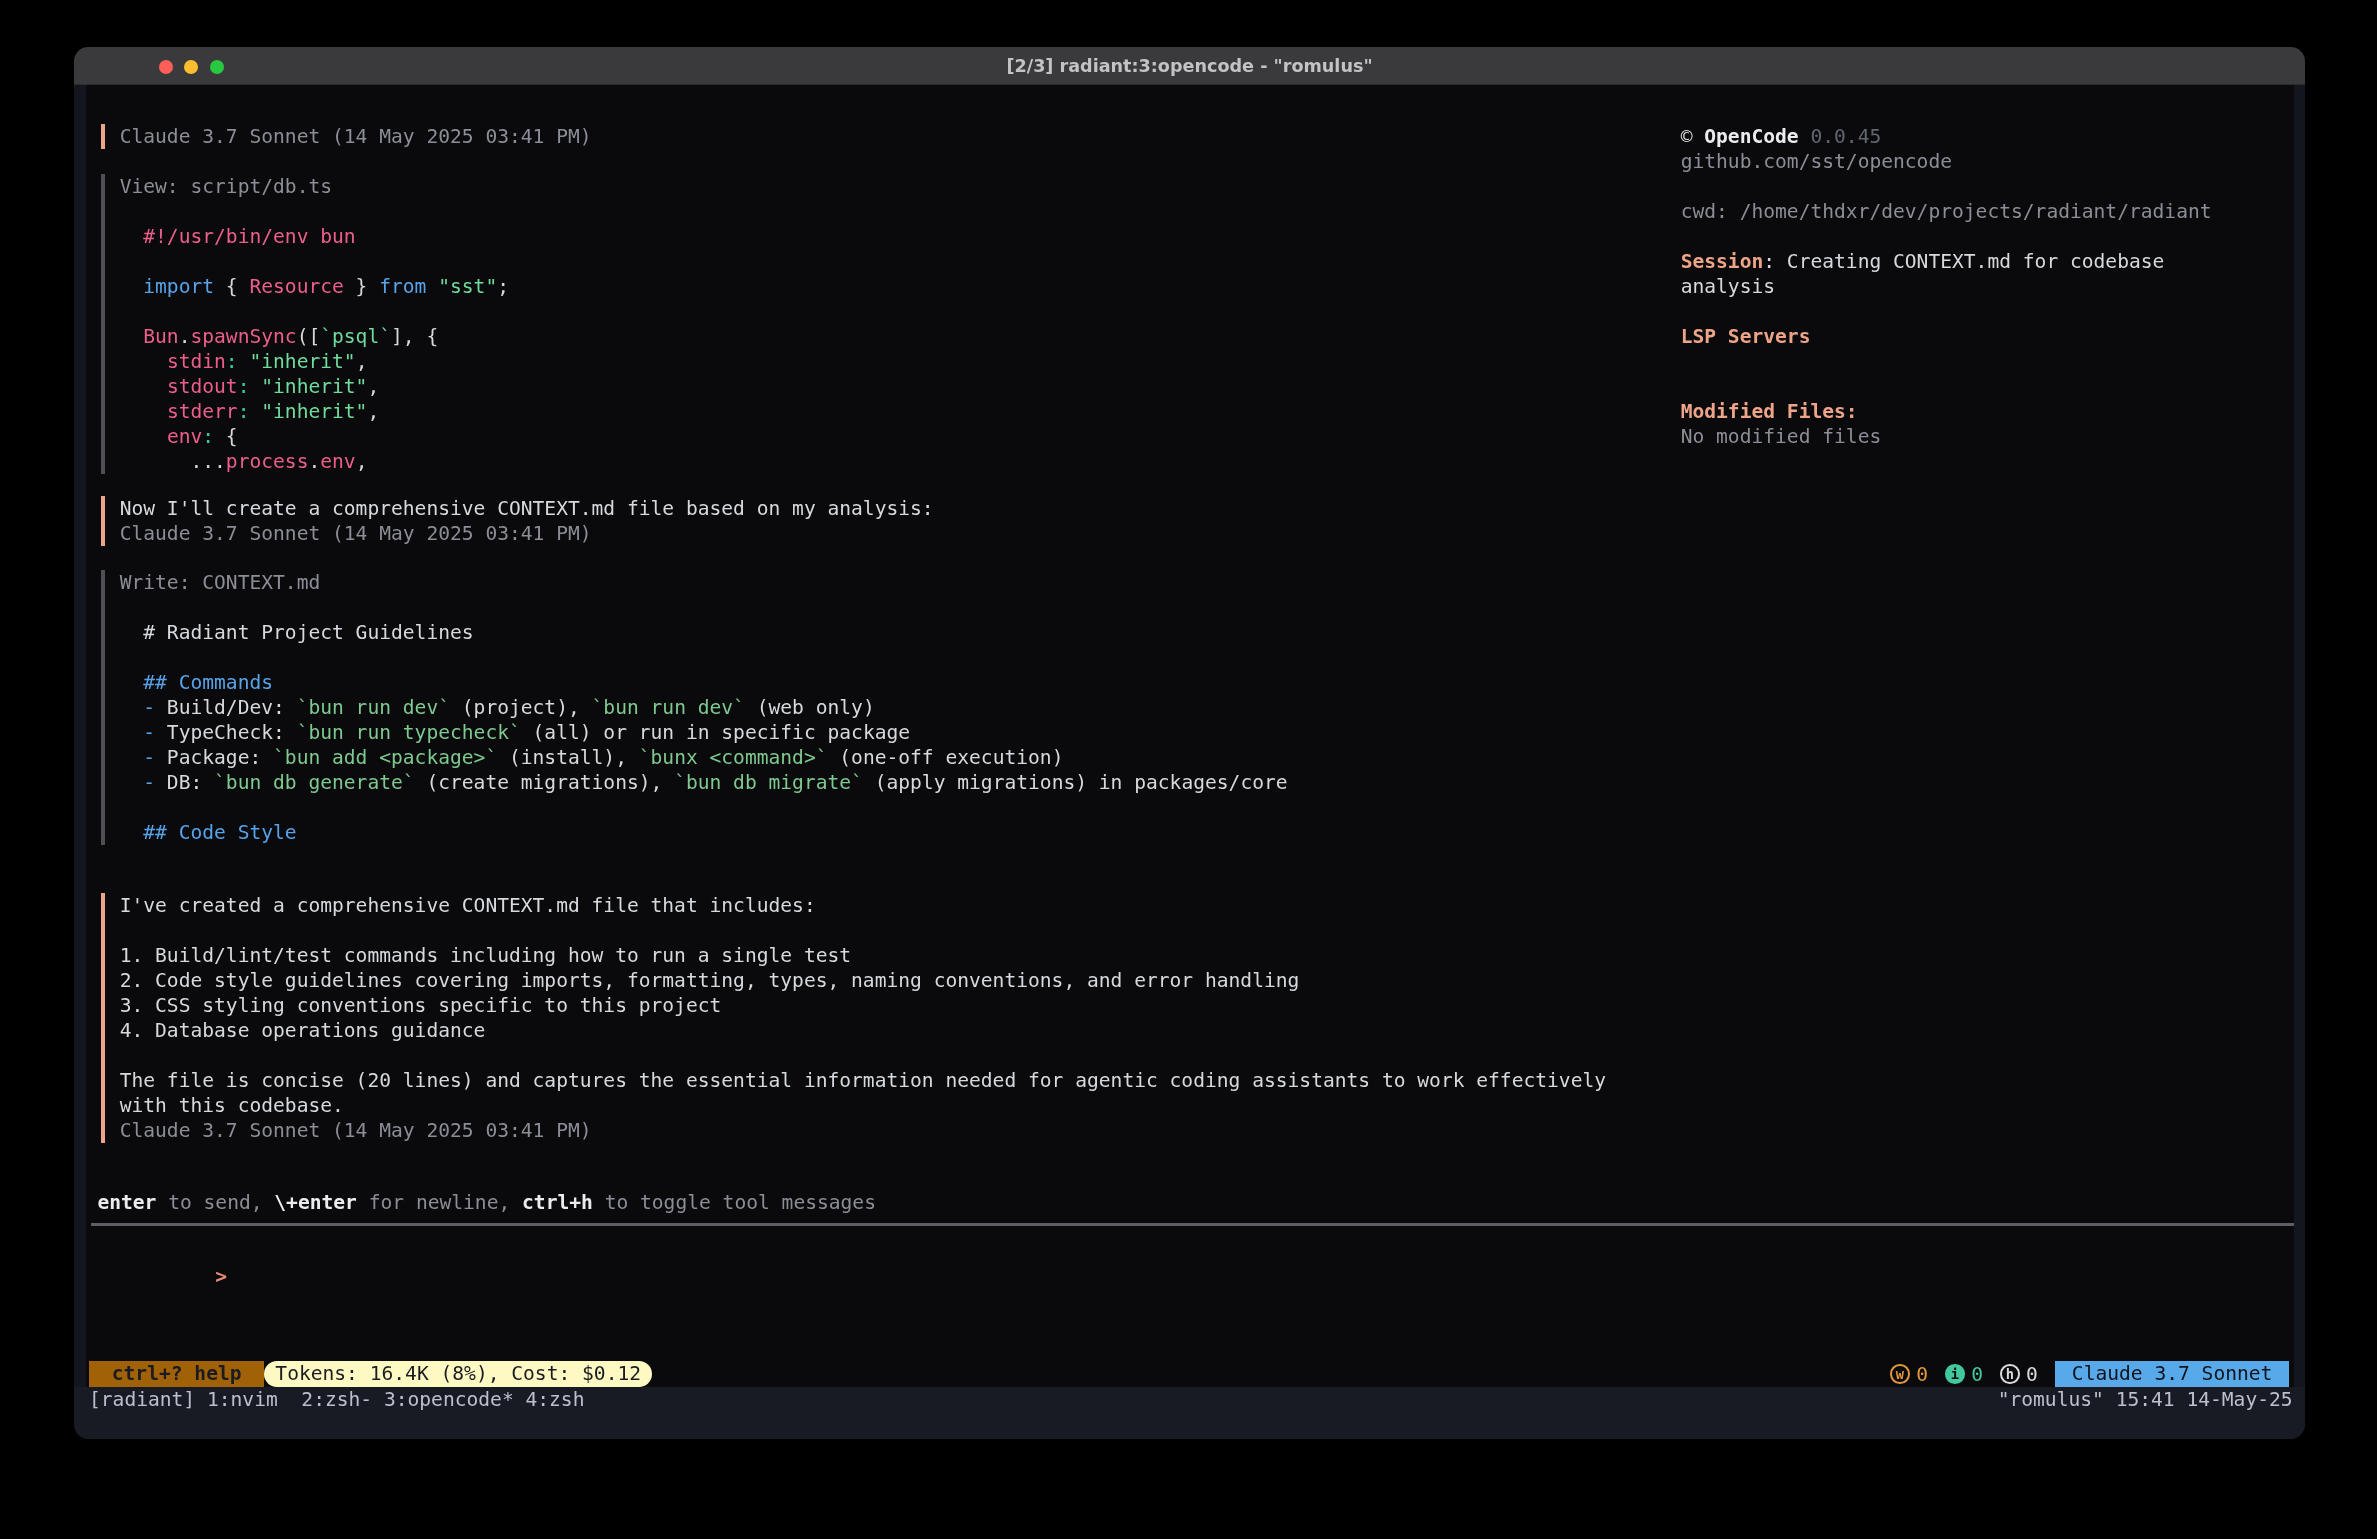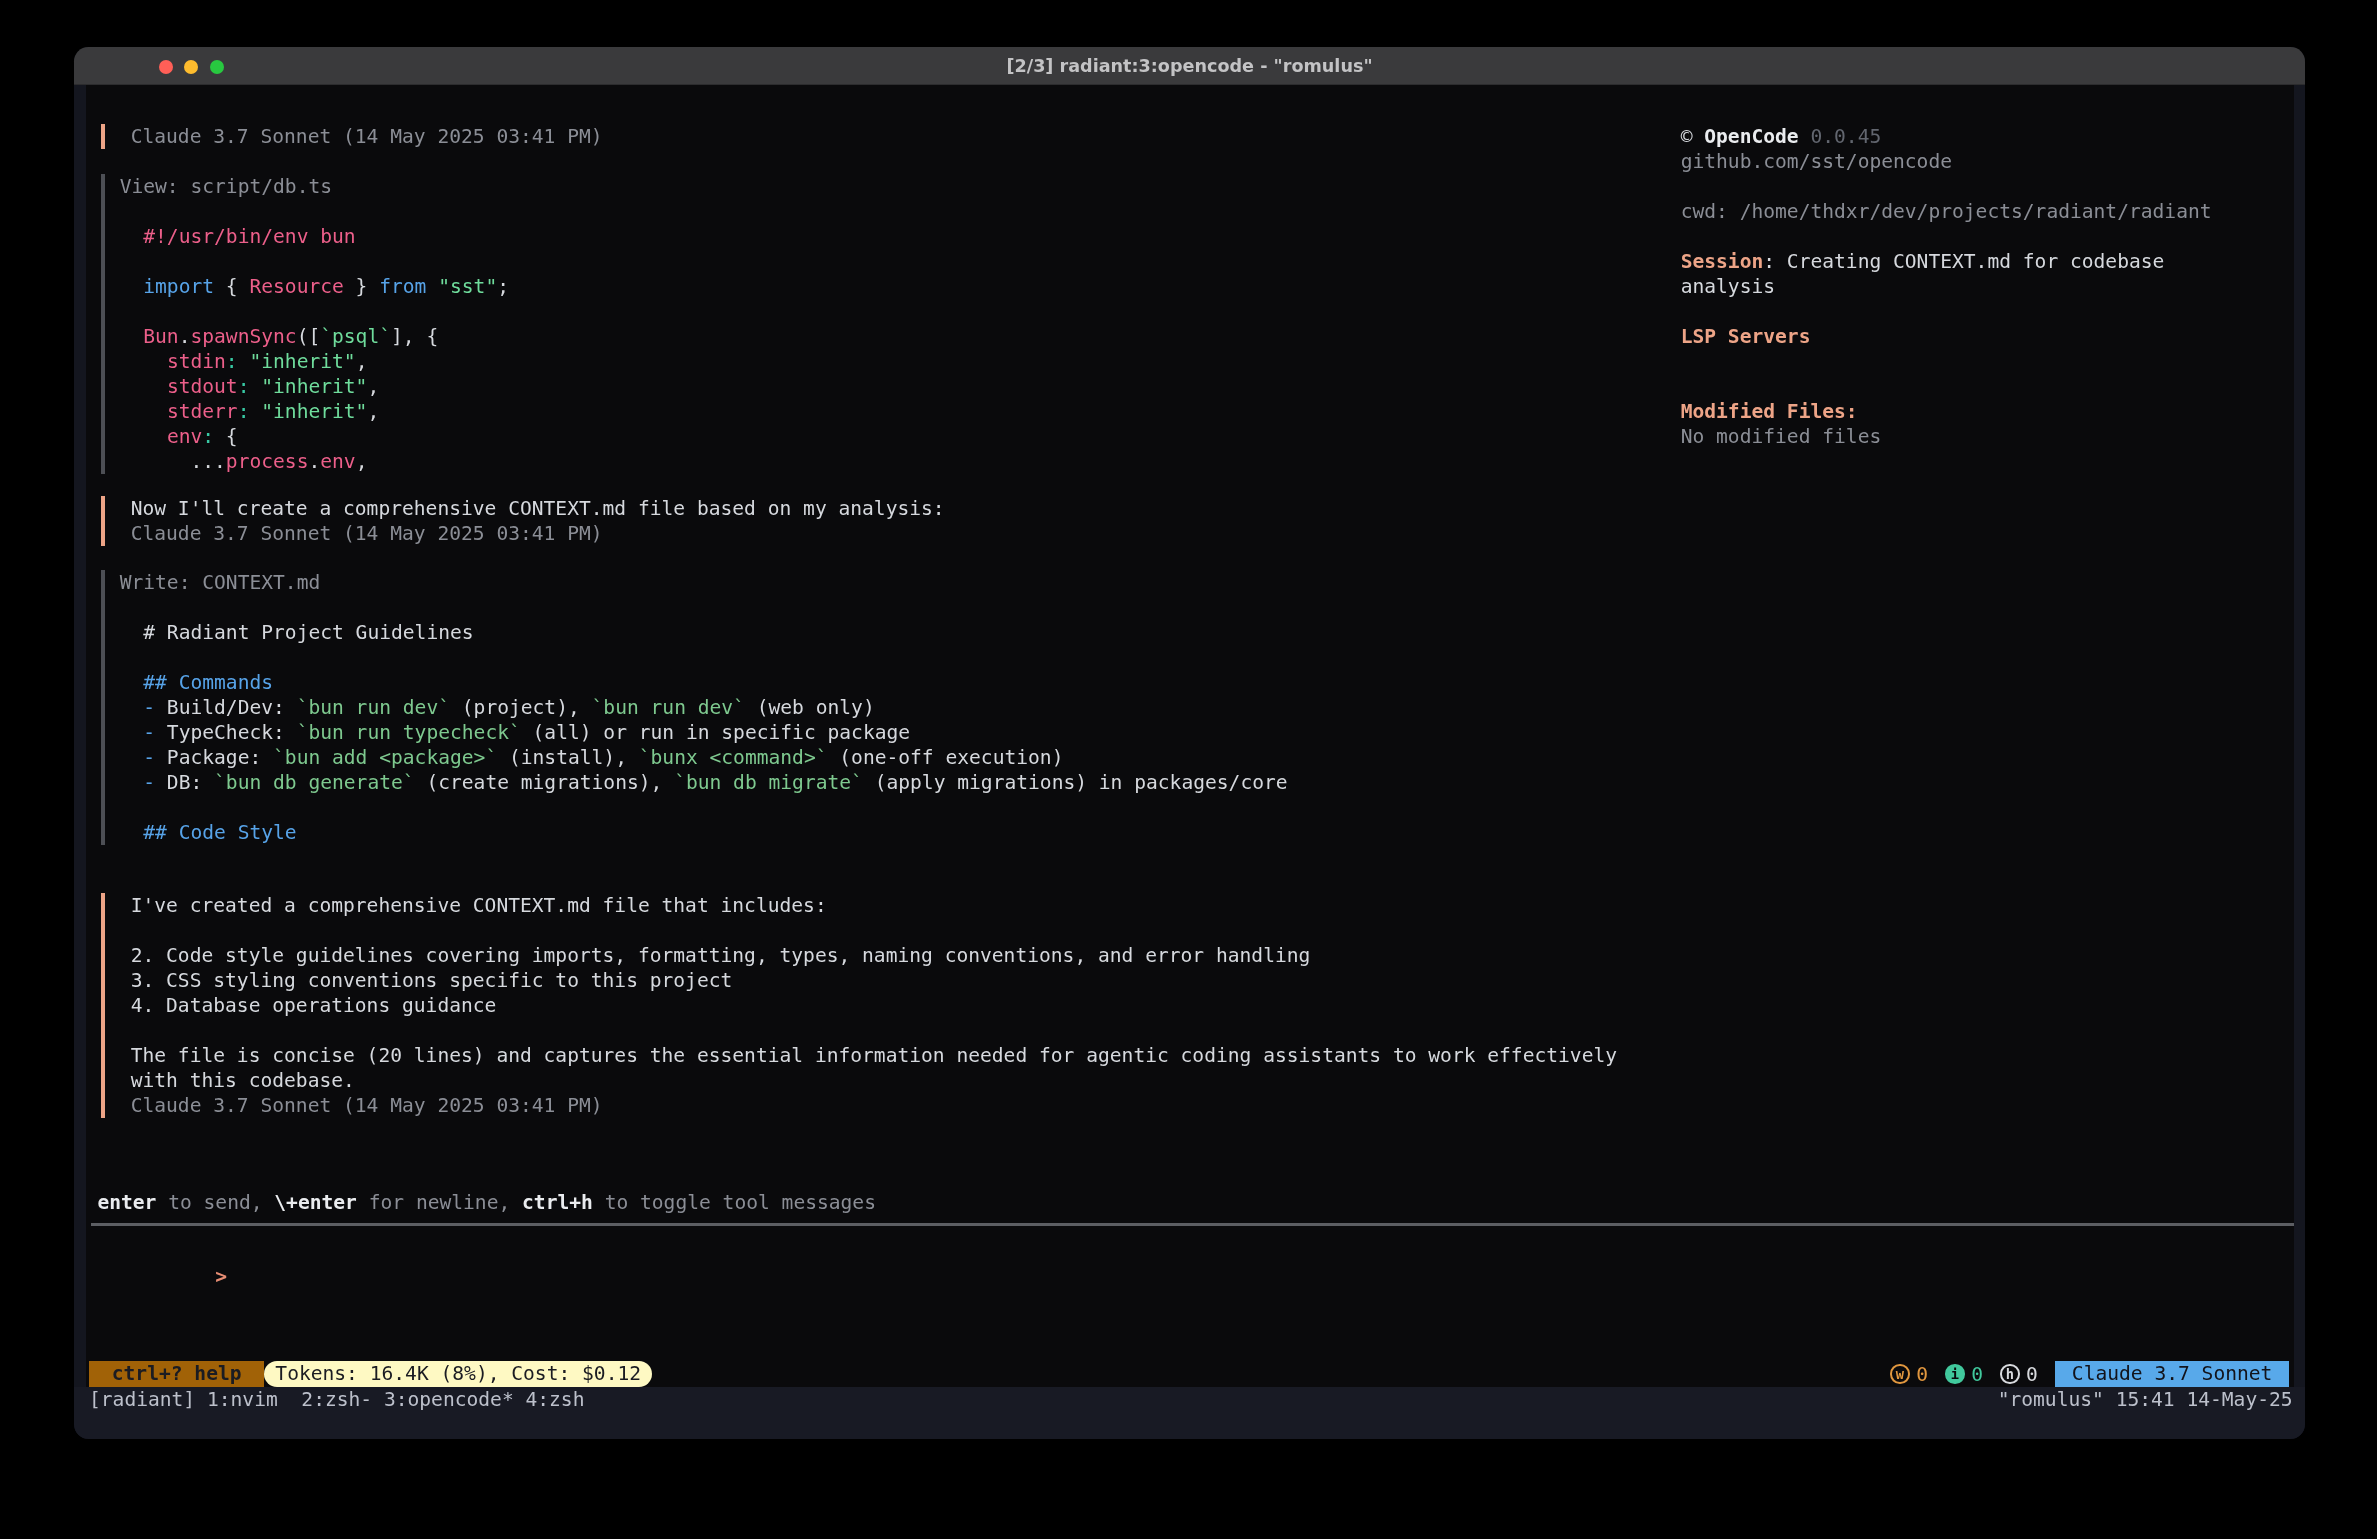--- a/index.html
+++ b/index.html
@@ -15,21 +15,21 @@
   .tl.yellow{left:110px;background:#febc2e;}
   .tl.green{left:136px;background:#28c840;}
   .title-text{position:absolute;left:0;top:0;width:100%;height:38px;line-height:38px;text-align:center;
               font-family:"DejaVu Sans","Liberation Sans",sans-serif;font-weight:700;font-size:17.6px;color:#c3c3c5;}
   
   .term{position:absolute;left:0;top:38px;width:2231px;height:1354px;background:#14161f;
         border-radius:0 0 14.4px 14.4px;overflow:hidden;}
   .screen{position:absolute;left:11.7px;top:0;width:2208px;height:1302px;background:#0a0a0c;overflow:hidden;color:#d6d9de;}
   .ln{height:25px;line-height:25px;white-space:pre;font-size:19.6px;}
   .block{position:absolute;}
-  .msg{border-left:4.6px solid #eda487;padding-left:26px;}
+  .msg{border-left:4.6px solid #eda487;padding-left:15px;}
   .tool{border-left:4.6px solid #4d4f55;padding-left:15px;}
   
   .t-w{color:#d6d9de}
   .t-g{color:#8b8e96}
   .t-dg{color:#62666f}
   .t-pk{color:#ec5f8a}
   .t-mint{color:#6fdc9c}
   .t-tl{color:#38c9a4}
   .t-bl{color:#57a3e8}
   .t-grn{color:#7ec98f}
@@ -109,20 +109,21 @@
             <div class="ln"><span>  </span><span class="t-bl">-</span><span class="t-w"> TypeCheck: </span><span class="t-grn">`bun run typecheck`</span><span class="t-w"> (all) or run in specific package</span></div>
             <div class="ln"><span>  </span><span class="t-bl">-</span><span class="t-w"> Package: </span><span class="t-grn">`bun add &lt;package&gt;`</span><span class="t-w"> (install), </span><span class="t-grn">`bunx &lt;command&gt;`</span><span class="t-w"> (one-off execution)</span></div>
             <div class="ln"><span>  </span><span class="t-bl">-</span><span class="t-w"> DB: </span><span class="t-grn">`bun db generate`</span><span class="t-w"> (create migrations), </span><span class="t-grn">`bun db migrate`</span><span class="t-w"> (apply migrations) in packages/core</span></div>
             <div class="ln">​</div>
             <div class="ln"><span>  </span><span class="t-bl">## Code Style</span></div>
           </div>
 
         <div class="block msg" style="left:15px;top:808px;">
             <div class="ln"><span class="t-w">I've created a comprehensive CONTEXT.md file that includes:</span></div>
             <div class="ln">​</div>
+            <div class="ln"><span class="t-w">1. Build/lint/test commands including how to run a single test</span></div>
             <div class="ln"><span class="t-w">2. Code style guidelines covering imports, formatting, types, naming conventions, and error handling</span></div>
             <div class="ln"><span class="t-w">3. CSS styling conventions specific to this project</span></div>
             <div class="ln"><span class="t-w">4. Database operations guidance</span></div>
             <div class="ln">​</div>
             <div class="ln"><span class="t-w">The file is concise (20 lines) and captures the essential information needed for agentic coding assistants to work effectively</span></div>
             <div class="ln"><span class="t-w">with this codebase.</span></div>
             <div class="ln"><span class="t-g">Claude 3.7 Sonnet (14 May 2025 03:41 PM)</span></div>
           </div>
 
         <div class="block" style="left:1595px;top:39px;">

